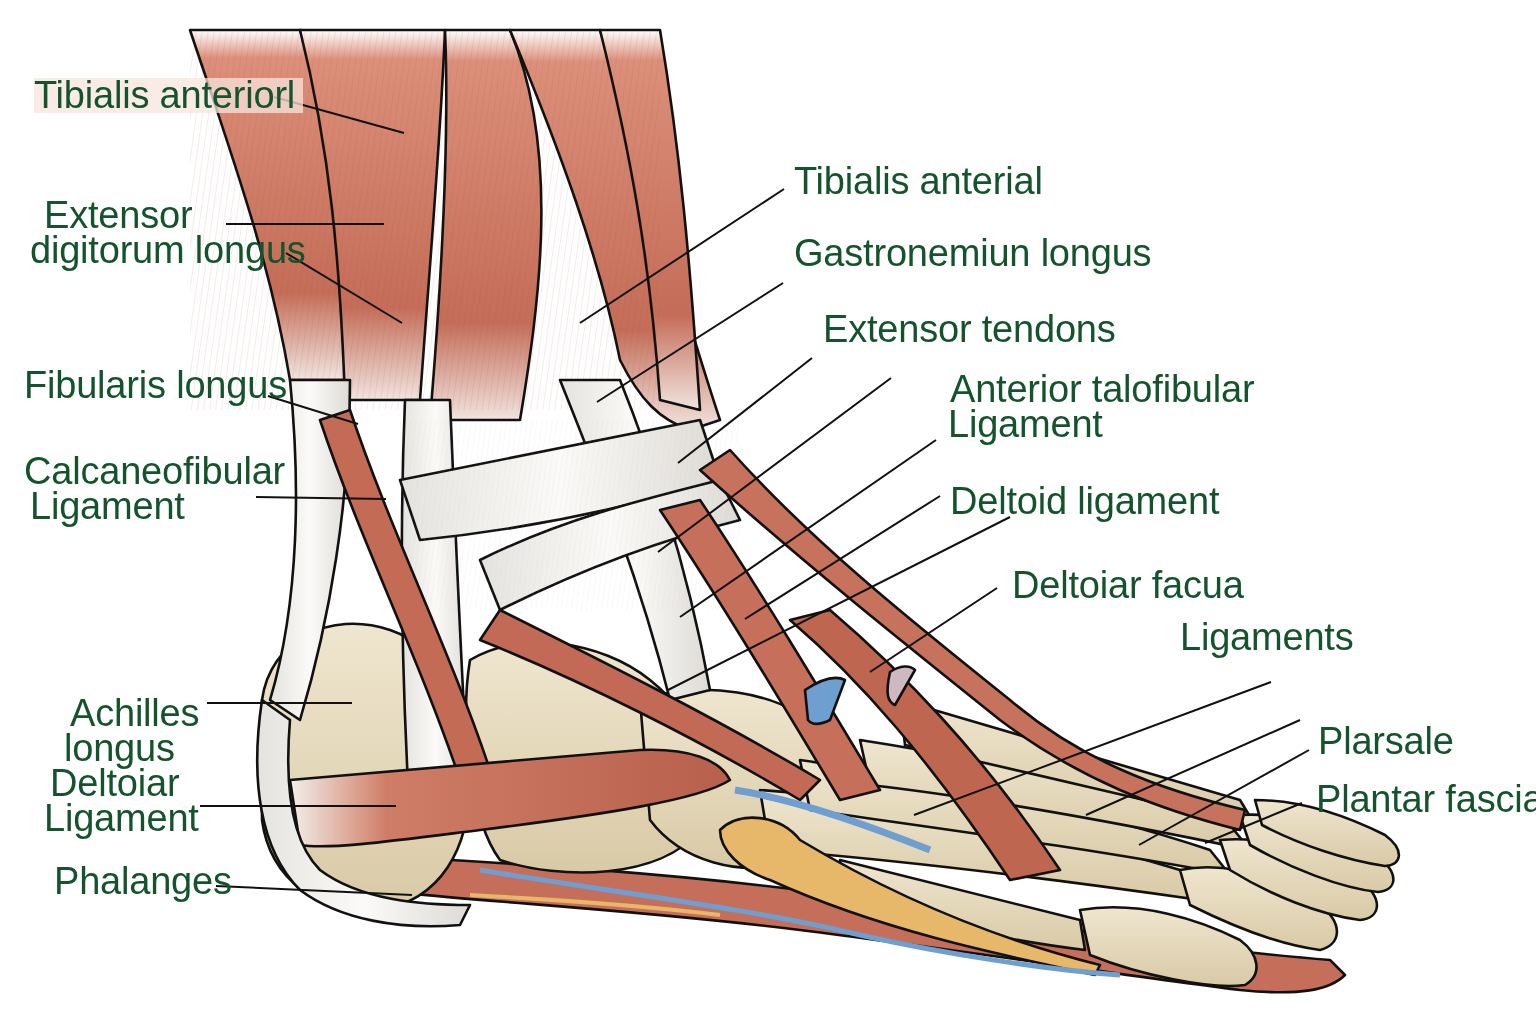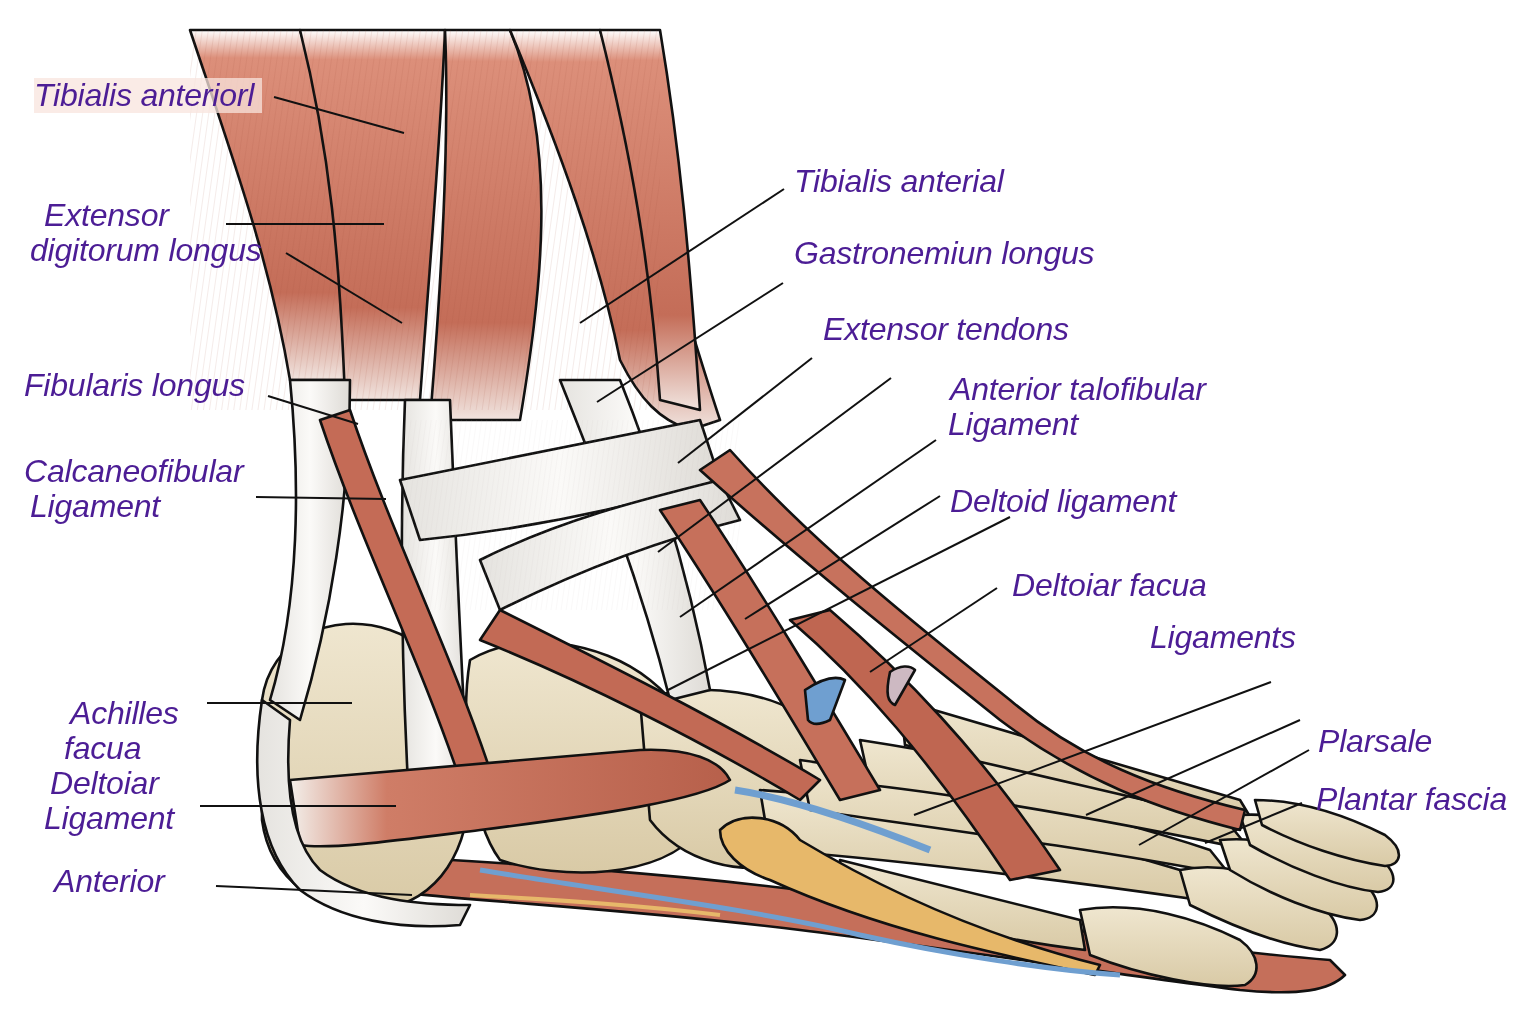--- a/index.html
+++ b/index.html
@@ -1,21 +1,21 @@
 <!DOCTYPE html>
 <html><head>
   <meta charset="utf-8">
   <style>
     html, body { margin: 0; padding: 0; background: #ffffff; }
     body { width: 1536px; height: 1024px; position: relative; overflow: hidden;
            font-family: "Liberation Sans", "DejaVu Sans", sans-serif; }
     #stage { position: absolute; left: 0; top: 0; width: 1536px; height: 1024px; }
     svg#art { position: absolute; left: 0; top: 0; }
-    .label { position: absolute; color: #4c1d95; font-size: 32px; line-height: 35px;
-             white-space: nowrap; letter-spacing: -0.2px; font-style: italic; }
+    .label { position: absolute; color: #14532d; font-size: 38px; line-height: 35px;
+             white-space: nowrap; letter-spacing: -0.2px; }
     .label .line { display: block; }
     .label.bg-tint .line:first-child { background: rgba(248,228,222,0.75); padding-right: 8px; }
   </style>
 </head>
 <body>
 
 <div id="stage">
   <svg id="art" width="1536" height="1024" viewBox="0 0 1536 1024">
     <defs>
       <linearGradient id="muscleG" x1="0" y1="0" x2="1" y2="0">
@@ -142,28 +142,28 @@
   </div>
   <div class="label" style="left:24px; top:368px;">
     <span class="line">Fibularis longus</span>
   </div>
   <div class="label" style="left:24px; top:454px;">
     <span class="line">Calcaneofibular</span>
     <span class="line" style="margin-left:6px;">Ligament</span>
   </div>
   <div class="label" style="left:70px; top:668px;margin-top:28px;">
     <span class="line">Achilles</span>
-    <span class="line" style="margin-left:-6px;">facua</span>
+    <span class="line" style="margin-left:-6px;">longus</span>
   </div>
   <div class="label" style="left:50px; top:766px;">
     <span class="line">Deltoiar</span>
     <span class="line" style="margin-left:-6px;">Ligament</span>
   </div>
   <div class="label" style="left:54px; top:864px;">
-    <span class="line">Anterior</span>
+    <span class="line">Phalanges</span>
   </div>
 
   <div class="label" style="left:794px; top:164px;">
     <span class="line">Tibialis anterial</span>
   </div>
   <div class="label" style="left:794px; top:236px;">
     <span class="line">Gastronemiun longus</span>
   </div>
   <div class="label" style="left:823px; top:312px;">
     <span class="line">Extensor tendons</span>
@@ -171,21 +171,21 @@
   <div class="label" style="left:950px; top:372px;">
     <span class="line">Anterior talofibular</span>
     <span class="line" style="margin-left:-2px;">Ligament</span>
   </div>
   <div class="label" style="left:950px; top:472px;margin-top:12px;">
     <span class="line">Deltoid ligament</span>
   </div>
   <div class="label" style="left:1012px; top:568px;">
     <span class="line">Deltoiar facua</span>
   </div>
-  <div class="label" style="left:1150px; top:620px;">
+  <div class="label" style="left:1180px; top:620px;">
     <span class="line">Ligaments</span>
   </div>
   <div class="label" style="left:1318px; top:724px;">
     <span class="line">Plarsale</span>
   </div>
   <div class="label" style="left:1316px; top:782px;">
     <span class="line">Plantar fascia</span>
   </div>
 </div>
 

